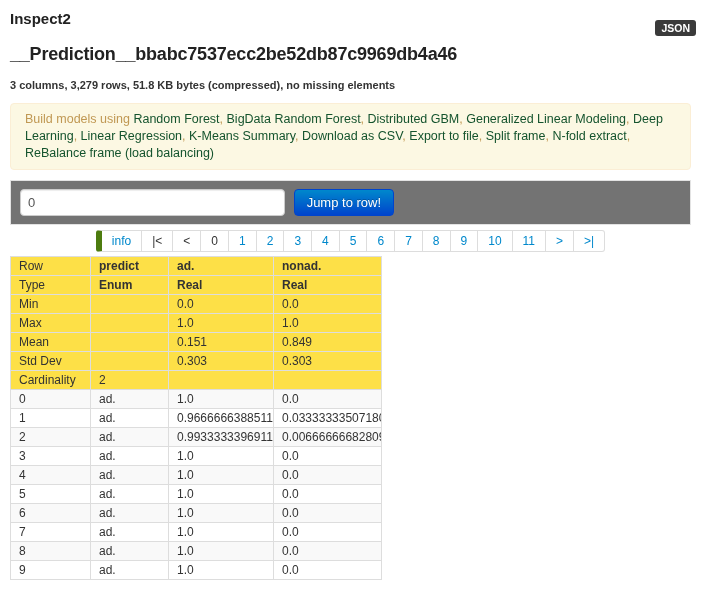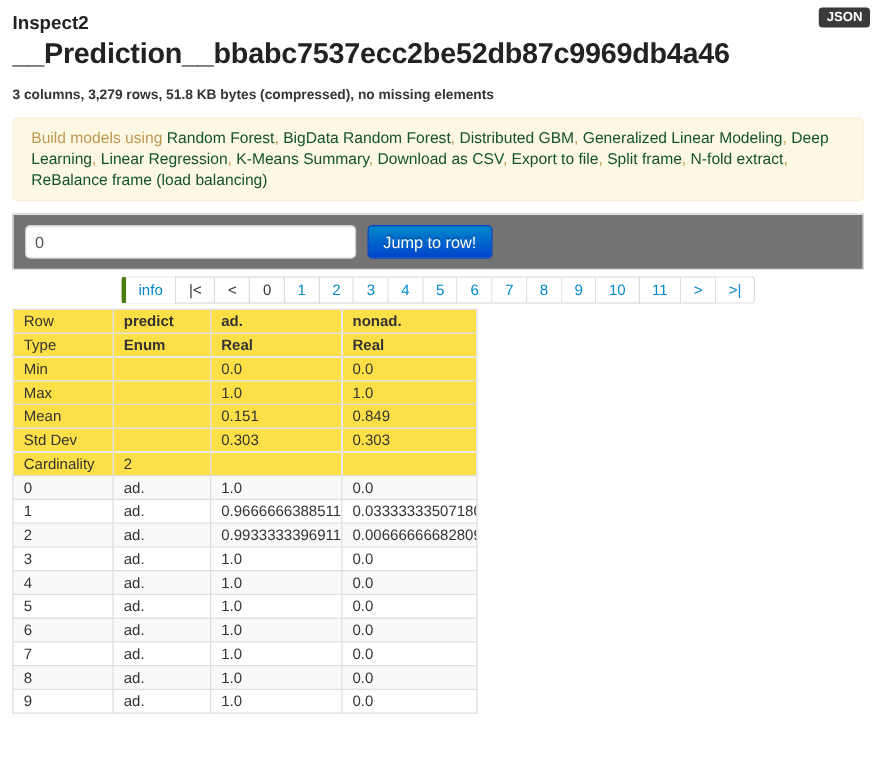--- a/index.html
+++ b/index.html
@@ -7,28 +7,28 @@
   body {
     background: #fff;
     font-family: "Liberation Sans", sans-serif;
     color: #333;
     position: relative;
     padding: 8px 10px;
     overflow: hidden;
     font-size: 13px;
   }
   .json-badge {
-    position: absolute; top: 6px; right: 5px;
+    position: absolute; top: 20px; right: 5px;
     background: #3a3a3a; color: #fff;
     font-size: 10.5px; font-weight: bold;
     padding: 2px 6px; border-radius: 3px;
     cursor: pointer;
   }
   .page-title { font-size: 15px; font-weight: bold; color: #222; margin-top: 2px; }
-  .frame-title { font-size: 23px; font-weight: bold; color: #222; margin-top: 2px; letter-spacing: -0.2px; }
+  .frame-title { font-size: 18px; font-weight: bold; color: #222; margin-top: 17px; letter-spacing: -0.2px; }
   .frame-summary { font-size: 11px; font-weight: bold; margin-top: 14px; }
   .alert {
     margin-top: 12px;
     background: #fcf8e3;
     border: 1px solid #fbeed5;
     border-radius: 4px;
     padding: 7px 14px;
     font-size: 12.5px;
     line-height: 17px;
     color: #c09853;
@@ -60,21 +60,21 @@
     display: flex; width: max-content;
     margin: 5px auto 0;
   }
   .pg {
     display: block; background: #fff;
     border: 1px solid #ddd; border-left: none;
     padding: 3px 10px; font-size: 12px; line-height: 14px;
     color: #0088cc; text-decoration: none; cursor: pointer;
   }
   .pg.dim { color: #333; cursor: default; }
-  .pg:first-child { border-left: 4px solid #4d7c0f; border-radius: 3px 0 0 3px; }
+  .pg:first-child { border-left: 6px solid #4d7c0f; border-radius: 3px 0 0 3px; }
   .pg:last-child { border-radius: 0 3px 3px 0; }
   table.frame {
     border-collapse: collapse; margin-top: 4px;
     table-layout: fixed; width: 371px; font-size: 12px;
   }
   table.frame td {
     border: 1px solid #ddd; padding: 2px 8px;
     line-height: 14px; vertical-align: middle;
     overflow: hidden; white-space: nowrap;
   }

